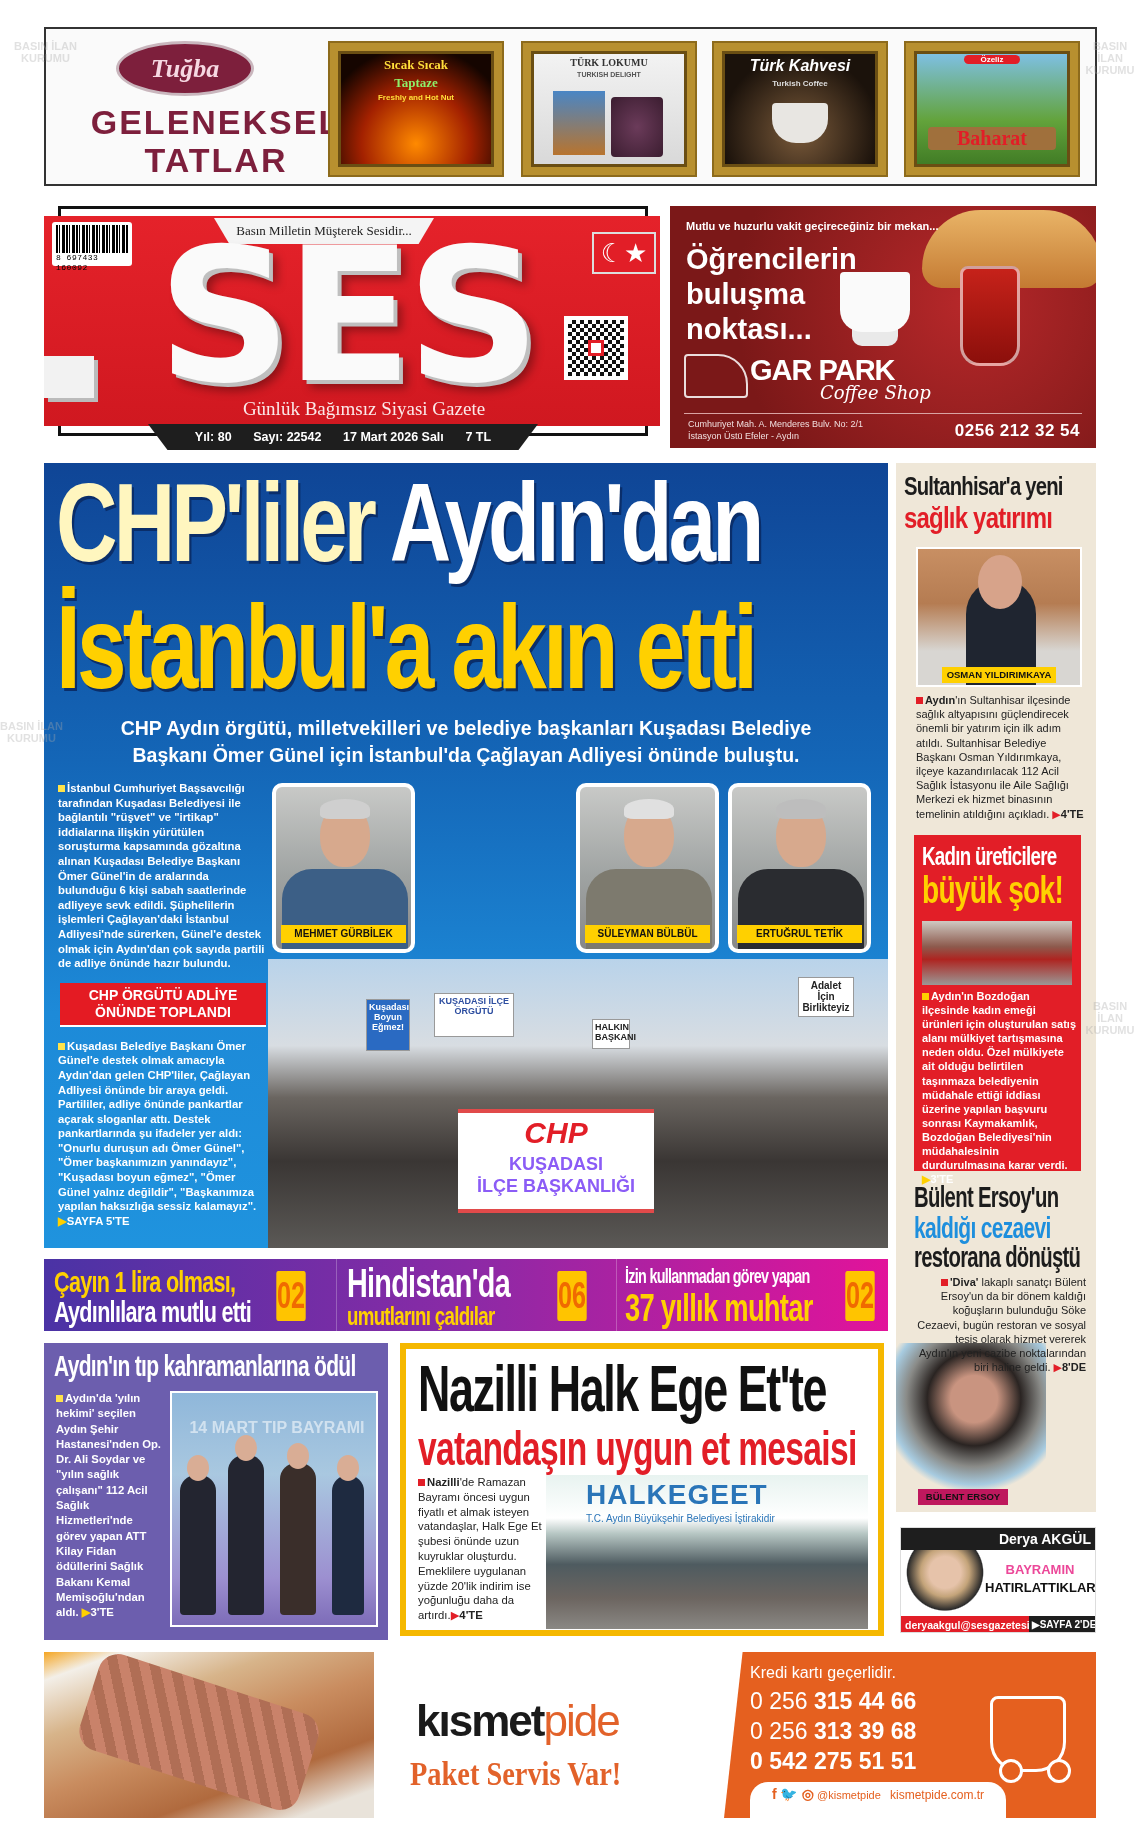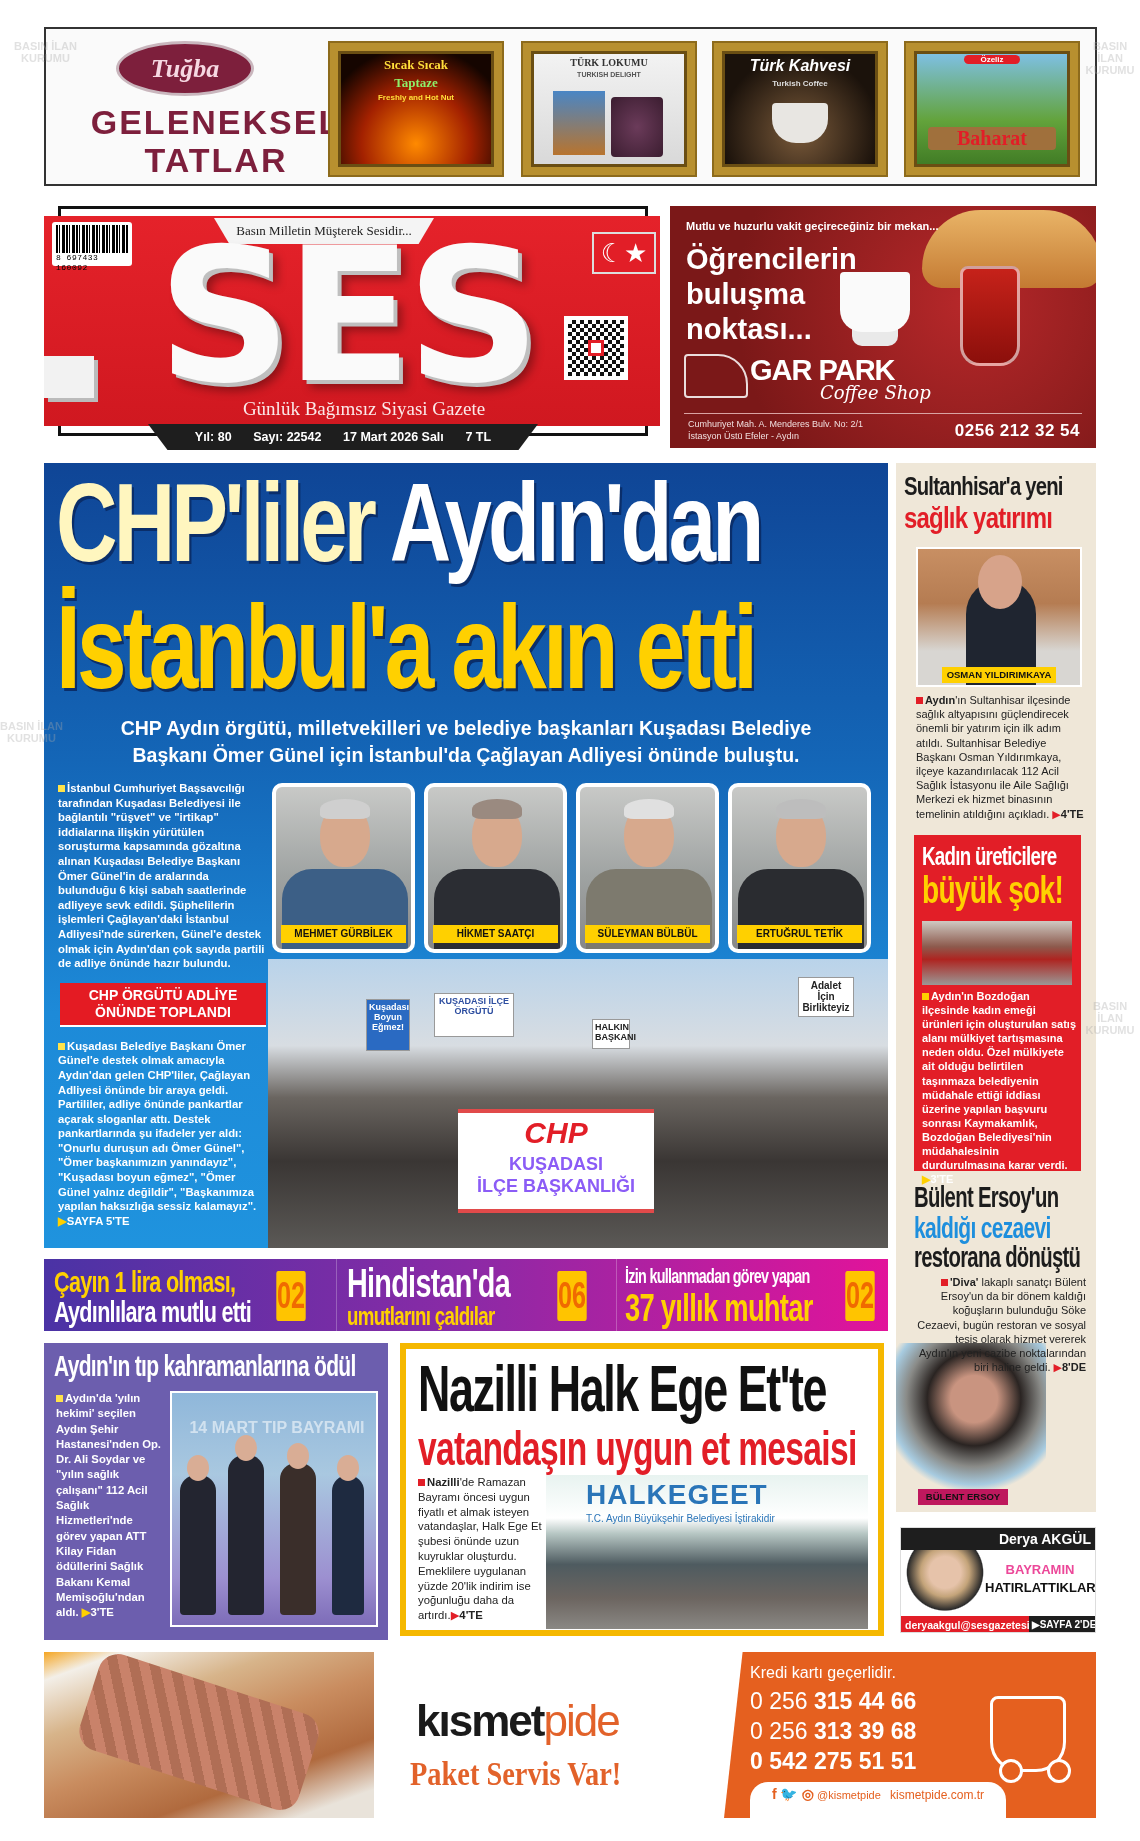--- a/index.html
+++ b/index.html
@@ -248,26 +248,20 @@
     <div id="story-sub">CHP ÖRGÜTÜ ADLİYE ÖNÜNDE TOPLANDI</div>
     <p><span class="sq"></span><span>Kuşadası Belediye Başkanı Ömer Günel'e destek olmak amacıyla Aydın'dan gelen CHP'liler, Çağlayan Adliyesi önünde bir araya geldi. Partililer, adliye önünde pankartlar açarak sloganlar attı. Destek pankartlarında şu ifadeler yer aldı: "Onurlu duruşun adı Ömer Günel", "Ömer başkanımızın yanındayız", "Kuşadası boyun eğmez", "Ömer Günel yalnız değildir", "Başkanımıza yapılan haksızlığa sessiz kalamayız".</span> <span class="more"><span class="tri">▶</span><span>SAYFA 5'TE</span></span></p>
   </div>
 
   <div id="portrait1" class="abs portrait">
     <div class="body" style="background:#3c5f86"></div>
     <div class="head"></div>
     <div class="hair"></div>
     <div class="cap">MEHMET GÜRBİLEK</div>
   </div>
-  <div id="portrait2" class="abs portrait">
-    <div class="body" style="background:#2b2d33"></div>
-    <div class="head"></div>
-    <div class="hair" style="background:#9a8a80"></div>
-    <div class="cap">HİKMET SAATÇI</div>
-  </div>
   <div id="portrait3" class="abs portrait">
     <div class="body" style="background:#7d7a6e"></div>
     <div class="head"></div>
     <div class="hair" style="background:#e0e0e0"></div>
     <div class="cap">SÜLEYMAN BÜLBÜL</div>
   </div>
   <div id="portrait4" class="abs portrait">
     <div class="body" style="background:#2a2c30"></div>
     <div class="head"></div>
     <div class="hair" style="background:#bdbdbd"></div>

